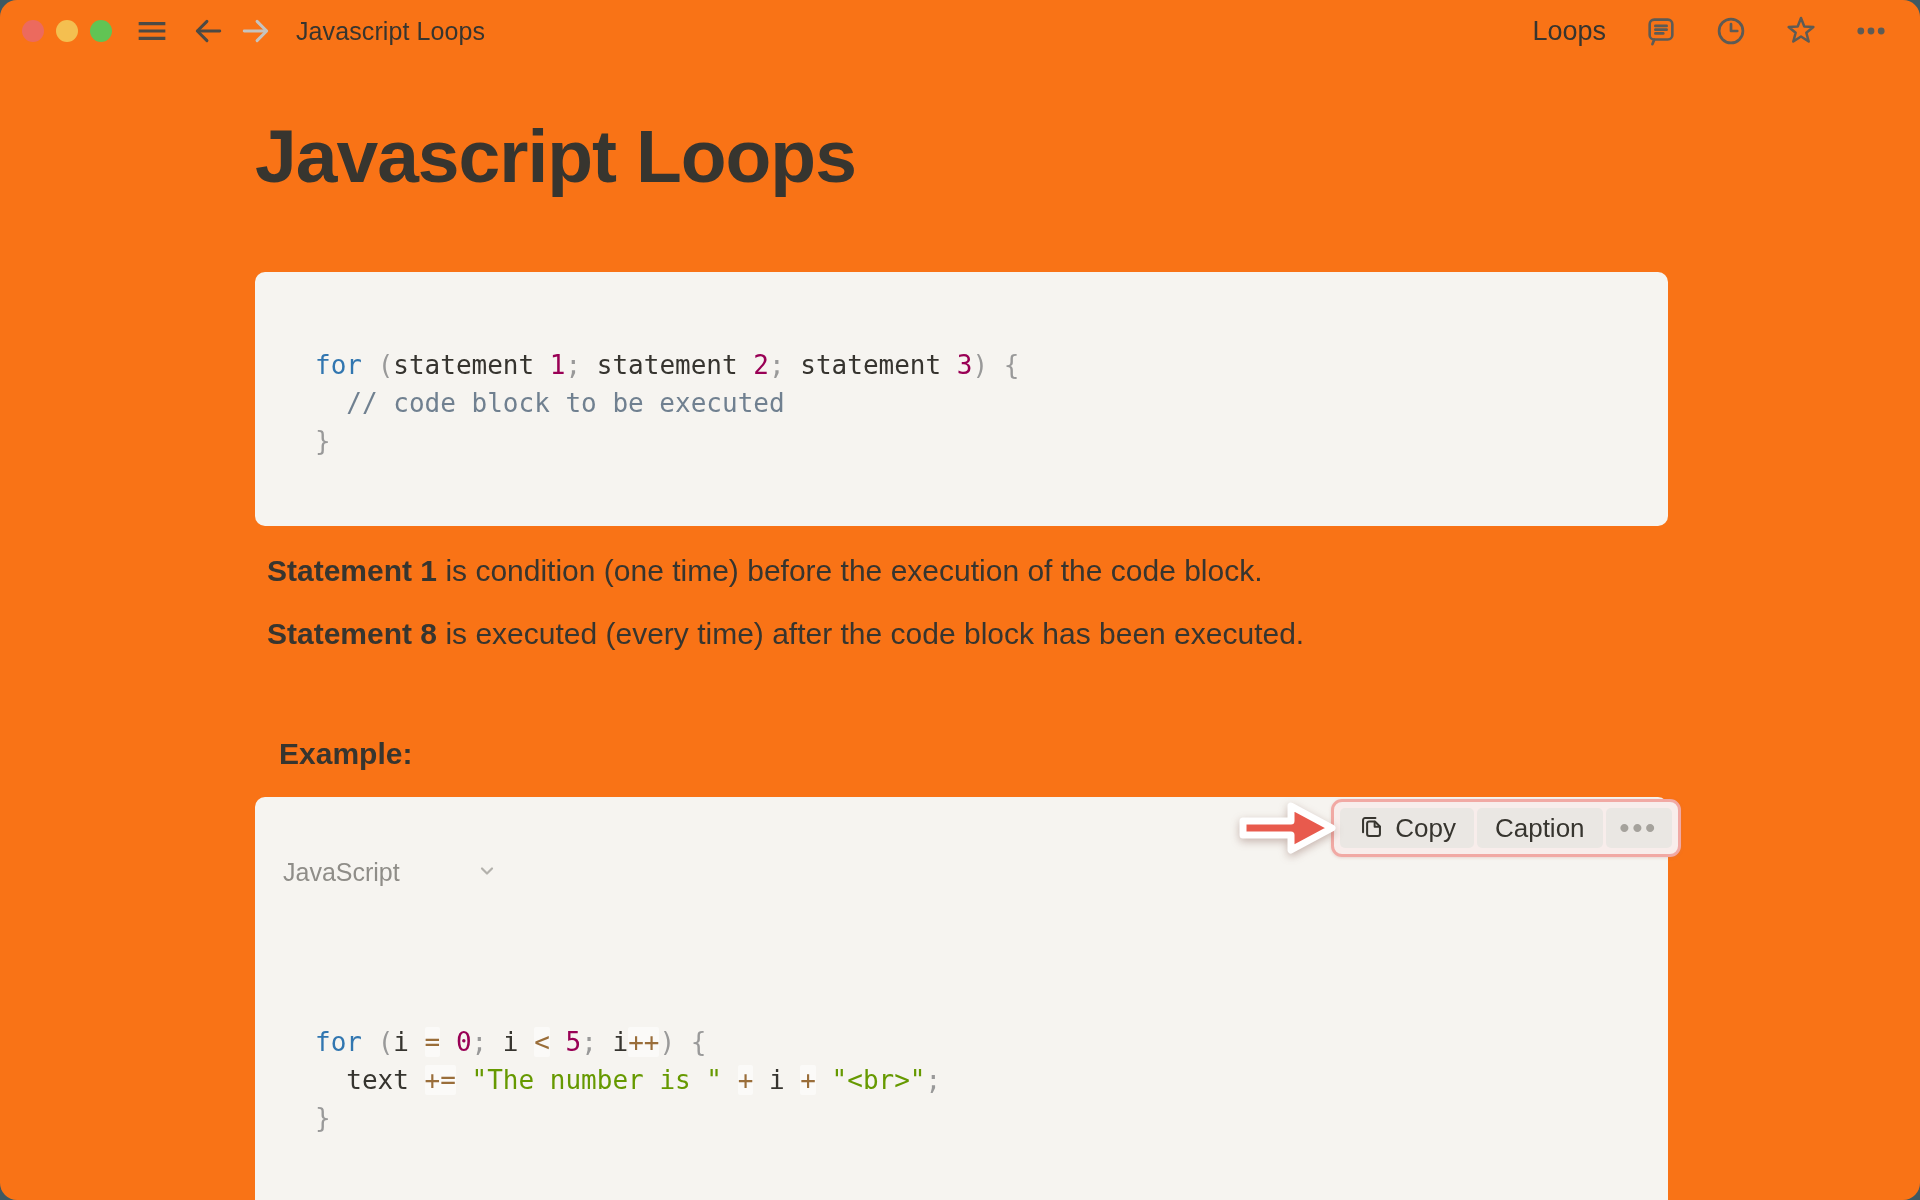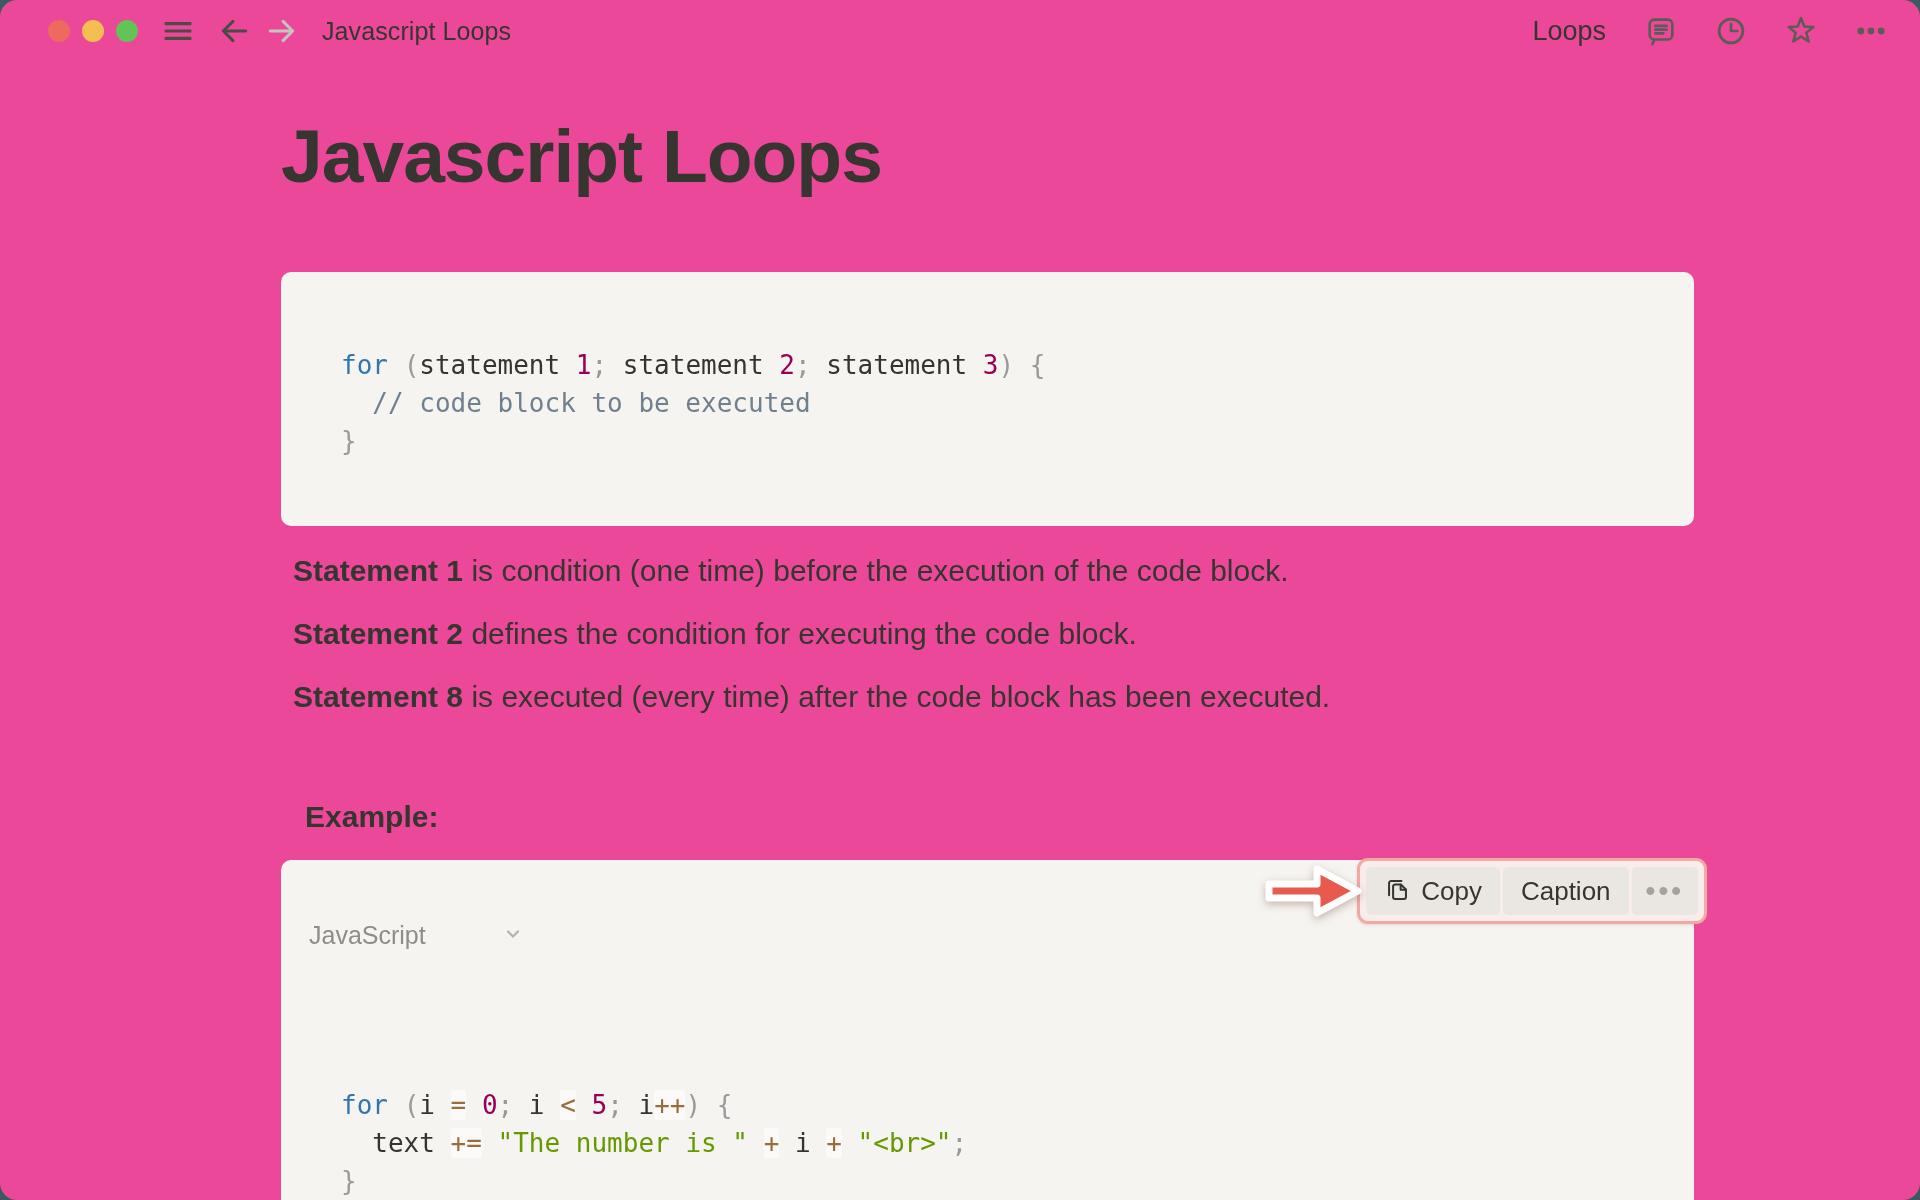--- a/index.html
+++ b/index.html
@@ -5,24 +5,23 @@
   * { margin:0; padding:0; box-sizing:border-box; }
   html,body { width:1920px; height:1200px; }
   body {
     background:#3e5962;
     font-family:"Liberation Sans", sans-serif;
     color:#37352f;
     overflow:hidden;
   }
   .window {
     position:absolute; inset:0;
-    background:#ec4899;
+    background:#f97316;
     border-radius:17px;
     overflow:hidden;
-    padding-left:26px;
   }
 
   
   .topbar {
     height:62px;
     display:flex; align-items:center;
     padding:0 32px 0 22px;
   }
   .traffic { display:flex; align-items:center; gap:12px; margin-right:24px; }
   .light { width:22px; height:22px; border-radius:50%; }
@@ -84,21 +83,21 @@
   .arrow-wrap svg { display:block; filter:drop-shadow(0 3px 4px rgba(110,60,50,.35)); }
   .toolbar-box {
     border:3px solid #f1a9a4;
     background:#f8edeb;
     border-radius:11px;
     padding:6px;
     display:flex; gap:3px;
     box-shadow:0 1px 3px rgba(190,120,110,.25);
   }
   .tb-btn {
-    height:48px;
+    height:40px;
     background:#eae7e3;
     border-radius:5px;
     display:flex; align-items:center; gap:10px;
     padding:0 18px;
     font-size:26px; color:#37352f;
     cursor:pointer; line-height:1;
   }
   .tb-btn.more {
     padding:0 14px;
     color:#a5a29c; font-size:28px; letter-spacing:3px; font-weight:700;
@@ -176,21 +175,20 @@
   </div>
 
   <div class="content">
 
     <h1 class="page-title">Javascript Loops</h1>
 
     <div class="code-block first"><div><span class="tk-kw" style="color: rgb(49, 118, 176);">for</span><span class="tk-pln" style="color: rgb(54, 52, 47);"> </span><span class="tk-pun" style="color: rgb(153, 153, 153);">(</span><span class="tk-pln" style="color: rgb(54, 52, 47);">statement </span><span class="tk-num" style="color: rgb(153, 0, 85);">1</span><span class="tk-pun" style="color: rgb(153, 153, 153);">;</span><span class="tk-pln" style="color: rgb(54, 52, 47);"> statement </span><span class="tk-num" style="color: rgb(153, 0, 85);">2</span><span class="tk-pun" style="color: rgb(153, 153, 153);">;</span><span class="tk-pln" style="color: rgb(54, 52, 47);"> statement </span><span class="tk-num" style="color: rgb(153, 0, 85);">3</span><span class="tk-pun" style="color: rgb(153, 153, 153);">)</span><span class="tk-pln" style="color: rgb(54, 52, 47);"> </span><span class="tk-pun" style="color: rgb(153, 153, 153);">{</span></div><div><span class="tk-com" style="color: rgb(112, 128, 144);">  // code block to be executed</span></div><div><span class="tk-pun" style="color: rgb(153, 153, 153);">}</span></div></div>
 
     <div class="paragraphs">
       <p><b>Statement 1</b><span> is condition (one time) before the execution of the code block.</span></p>
-      <p><b>Statement 2</b><span> defines the condition for executing the code block.</span></p>
       <p><b>Statement 8</b><span> is executed (every time) after the code block has been executed.</span></p>
     </div>
 
     <div class="example-label">Example:</div>
 
     <div class="code-block second">
       <div class="lang-select">
         <span>JavaScript</span>
         <span>
           <svg width="20" height="20" viewBox="0 0 20 20" fill="none" stroke="#b3b1ac" stroke-width="2.2" stroke-linecap="round" stroke-linejoin="round">

